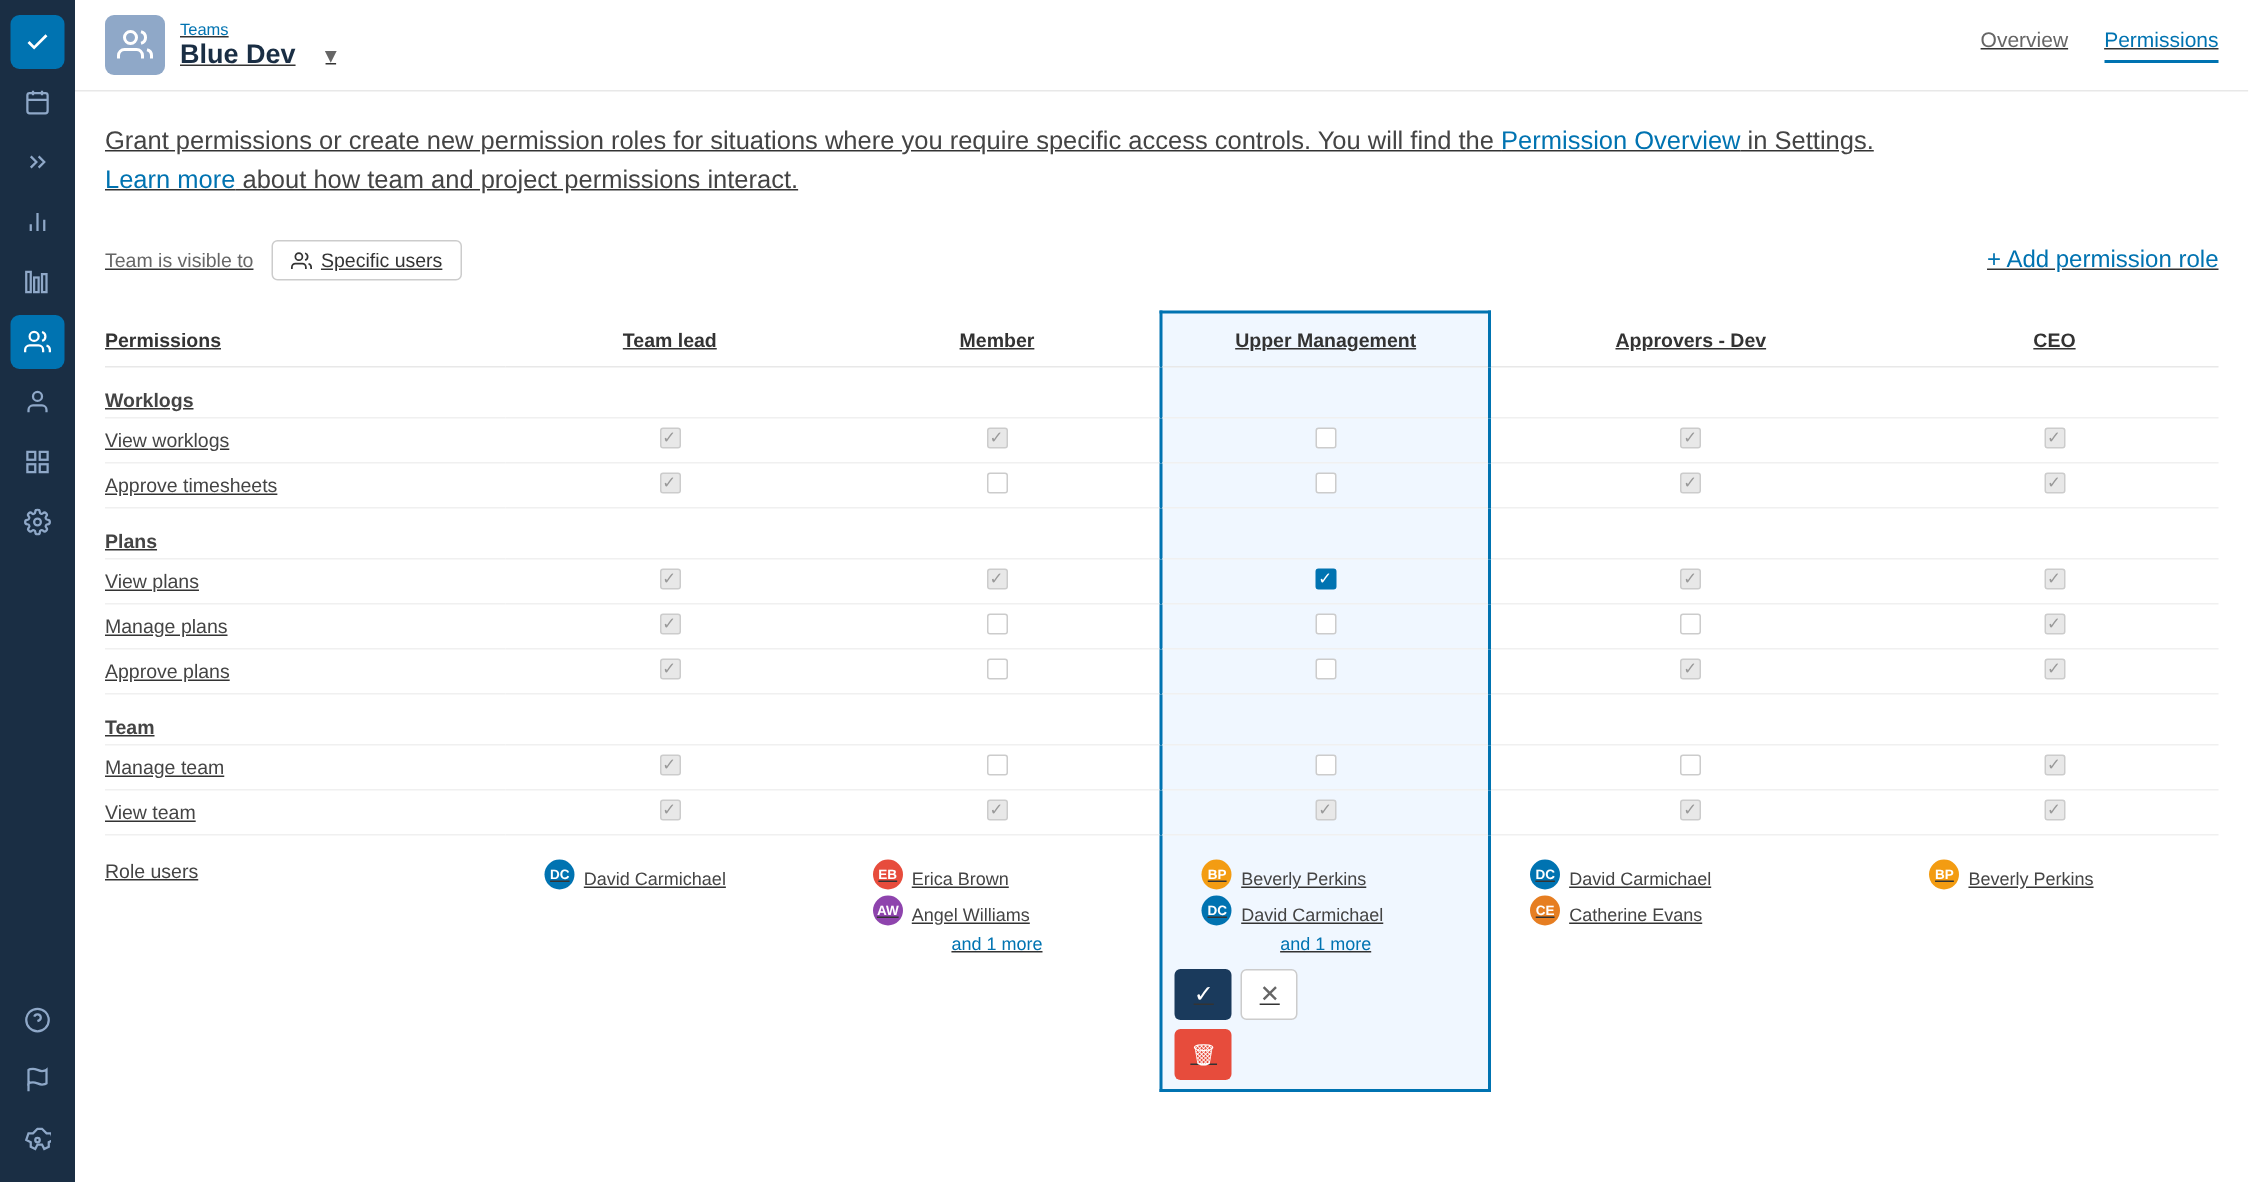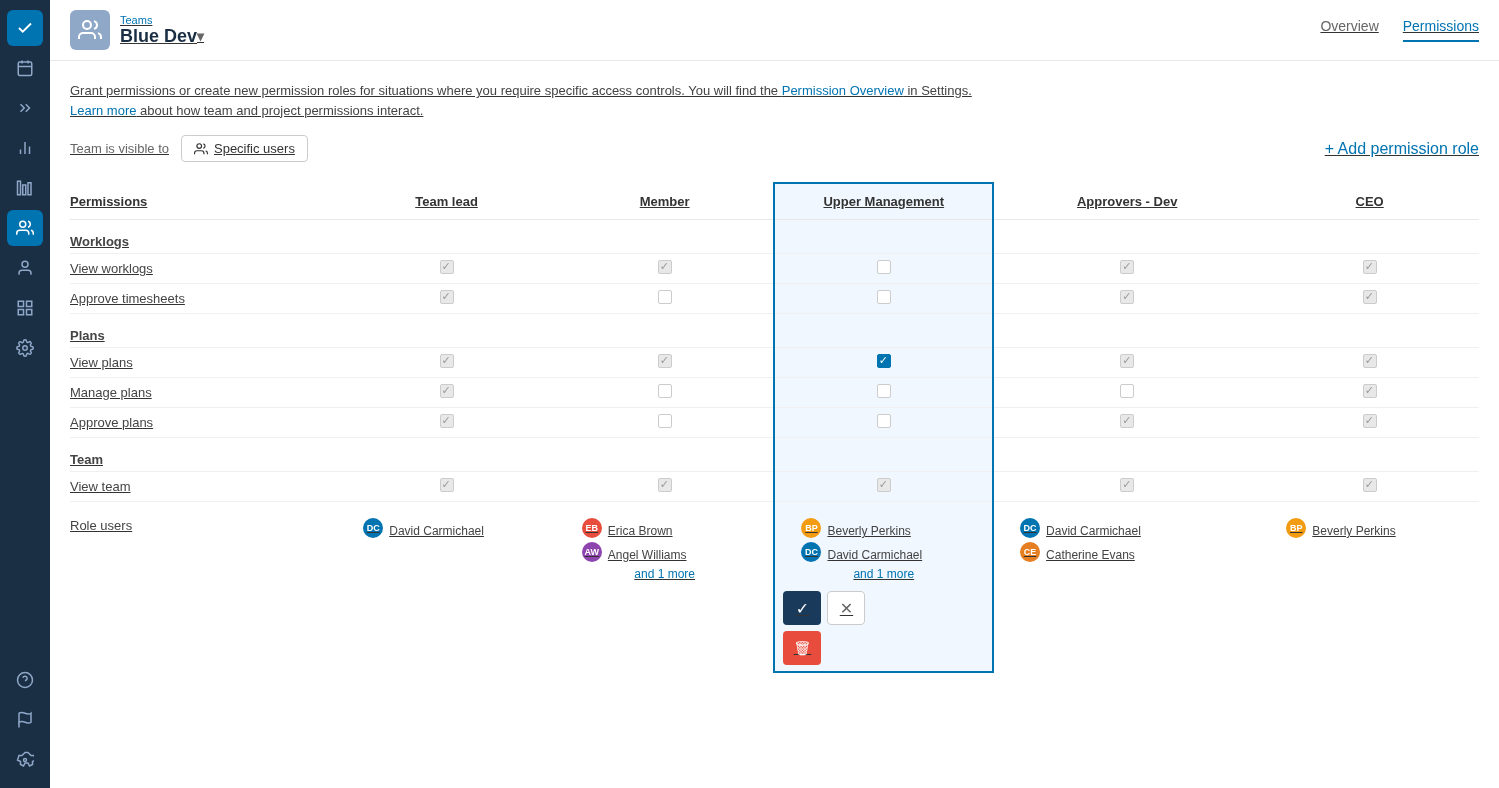--- a/index.html
+++ b/index.html
@@ -57,21 +57,21 @@
       background: #8fa8c8;
       border-radius: 6px;
       display: flex;
       align-items: center;
       justify-content: center;
       color: #fff;
       font-size: 18px;
     }
     .team-info { display: flex; flex-direction: column; }
     .team-parent { font-size: 11px; color: #0073b1; }
-    .team-name { font-size: 18px; font-weight: 600; color: #1a2e44; display: flex; align-items: center; gap: 0; }
+    .team-name { font-size: 18px; font-weight: 600; color: #1a2e44; display: flex; align-items: center; gap: 20px; }
     .team-name-chevron { color: #666; font-size: 14px; }
 
     .header-nav {
       margin-left: auto;
       display: flex;
       gap: 24px;
     }
     .nav-item {
       font-size: 14px;
       color: #666;
@@ -86,23 +86,23 @@
     }
 
     
     .content {
       flex: 1;
       overflow-y: auto;
       padding: 20px 20px 20px 20px;
     }
 
     .description {
-      font-size: 13px;
+      font-size: 17px;
       color: #444;
-      margin-bottom: 15px;
+      margin-bottom: 28px;
       line-height: 1.5;
     }
     .description a { color: #0073b1; text-decoration: none; }
 
     .visibility-row {
       display: flex;
       align-items: center;
       gap: 12px;
       margin-bottom: 20px;
     }
@@ -498,20 +498,28 @@
 
         <tr class="section-header">
           <td>Team</td>
           <td></td>
           <td></td>
           <td style="background:#f0f7ff;border-left:2px solid #0073b1;border-right:2px solid #0073b1;"></td>
           <td></td>
           <td></td>
         </tr>
         <tr>
+          <td>Manage team</td>
+          <td><span class="cb-checked"></span></td>
+          <td><span class="cb-unchecked"></span></td>
+          <td style="background:#f0f7ff;border-left:2px solid #0073b1;border-right:2px solid #0073b1;"><span class="cb-unchecked"></span></td>
+          <td><span class="cb-unchecked"></span></td>
+          <td><span class="cb-checked"></span></td>
+        </tr>
+        <tr>
           <td>View team</td>
           <td><span class="cb-checked"></span></td>
           <td><span class="cb-checked"></span></td>
           <td style="background:#f0f7ff;border-left:2px solid #0073b1;border-right:2px solid #0073b1;"><span class="cb-checked"></span></td>
           <td><span class="cb-checked"></span></td>
           <td><span class="cb-checked"></span></td>
         </tr>
 
         <tr class="role-users-row">
           <td>Role users</td>

